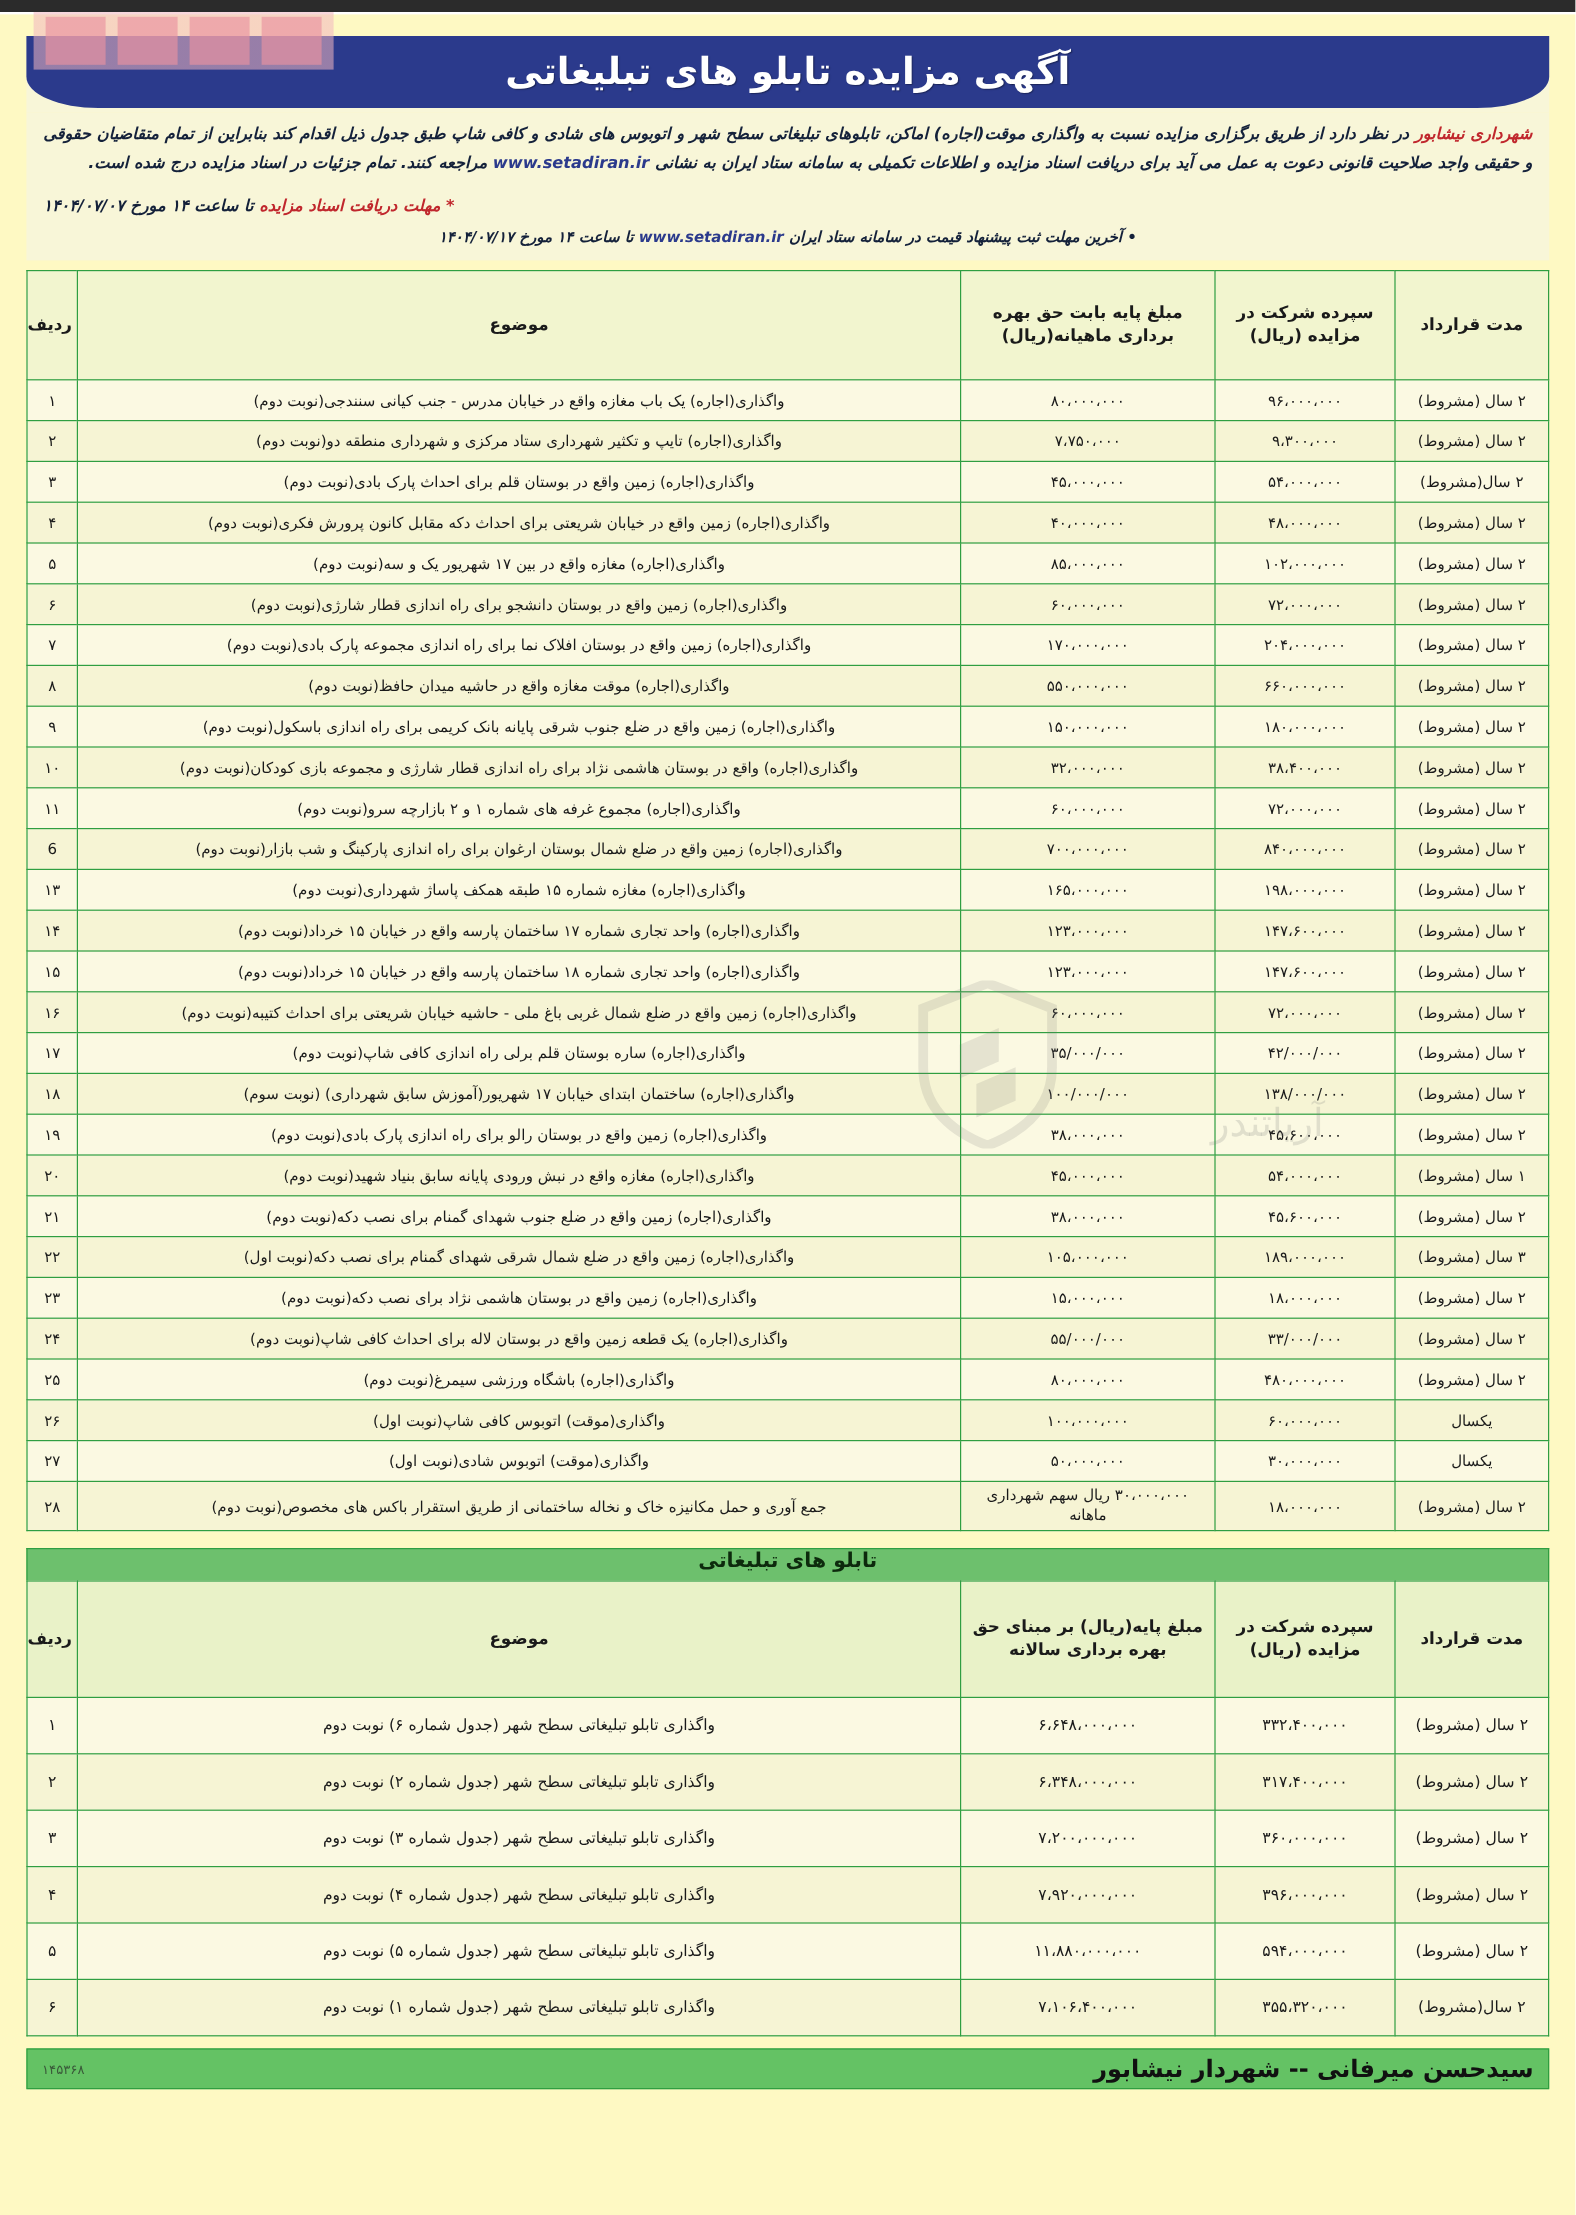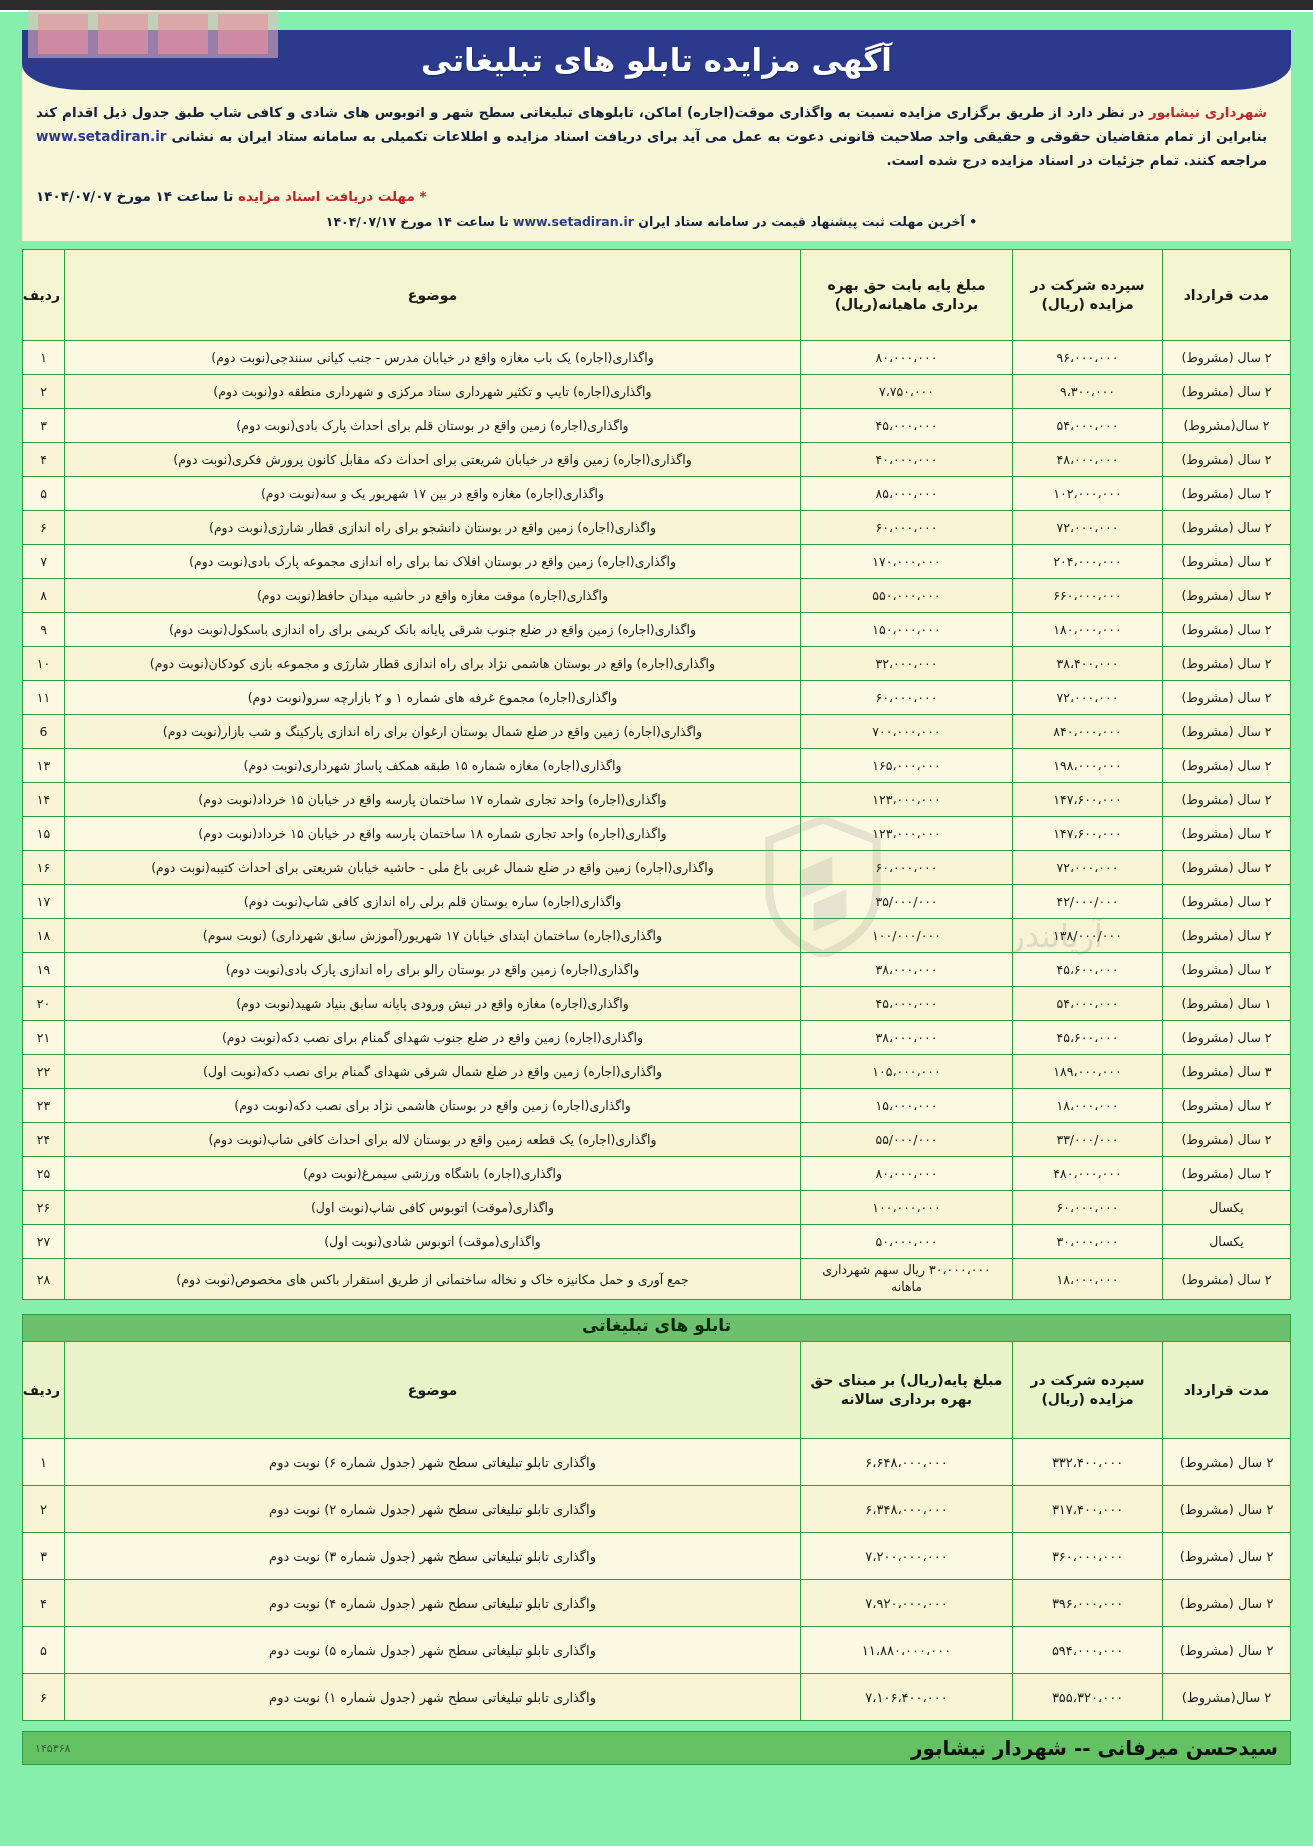--- a/index.html
+++ b/index.html
@@ -46,21 +46,21 @@
     flex: 1;
     background: rgba(233,146,160,0.65);
   }
 
   
   .page {
     position: absolute;
     top: 12px; left: 0;
     width: 1313px;
     height: 1834px;
-    background: #86efac;
+    background: #fef9c3;
   }
 
   
   .banner-wrap {
     position: relative;
     margin: 18px 22px 0 22px;
     background: #f8f6d8;
     padding-bottom: 4px;
   }
   .banner {
@@ -78,26 +78,27 @@
     font-size: 31px;
     font-weight: bold;
     letter-spacing: 0.5px;
     text-shadow: 1px 1px 1px rgba(0,0,0,0.35);
   }
 
   
   .intro {
     background: #f8f6d8;
     margin: 0 22px;
-    padding: 6px 24px 8px 14px;
+    padding: 6px 14px 8px 14px;
     font-size: 13.5px;
     line-height: 1.78;
     color: #14213a;
     text-align: justify;
     font-weight: bold;
+    font-style: italic;
   }
   .intro .org { color: #c0272d; font-weight: bold; }
   .intro .url { color: #2b3a8c; font-weight: bold; direction: ltr; unicode-bidi: embed; }
   .intro .deadline-lbl { color: #c0272d; font-weight: bold; }
   .intro .line-note {
     display: block;
     text-align: left;
     margin-top: 12px;
   }
   .intro .line2 {

